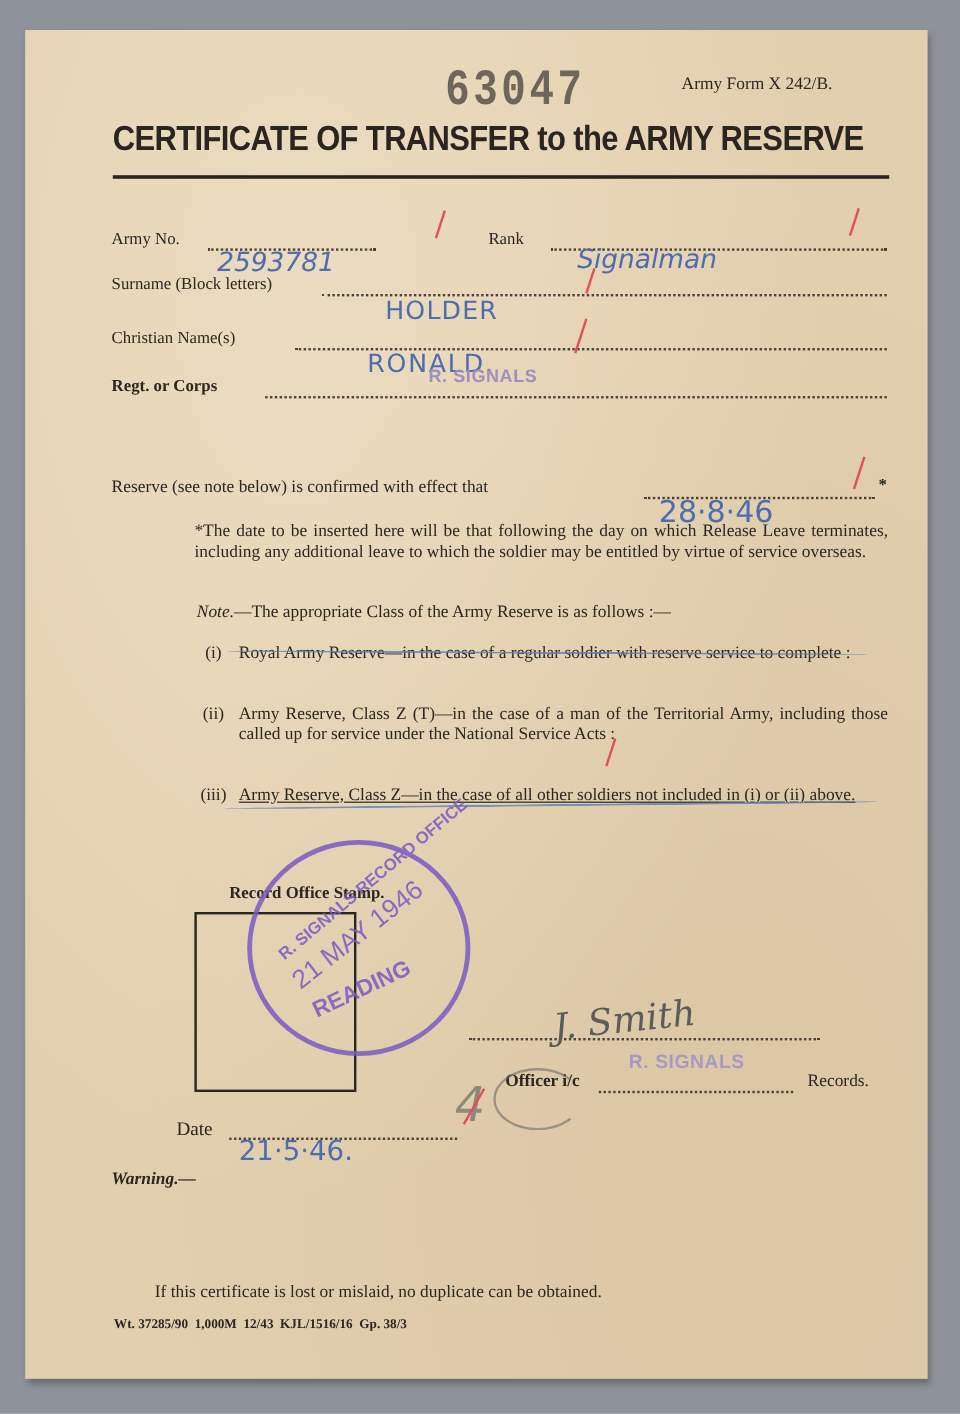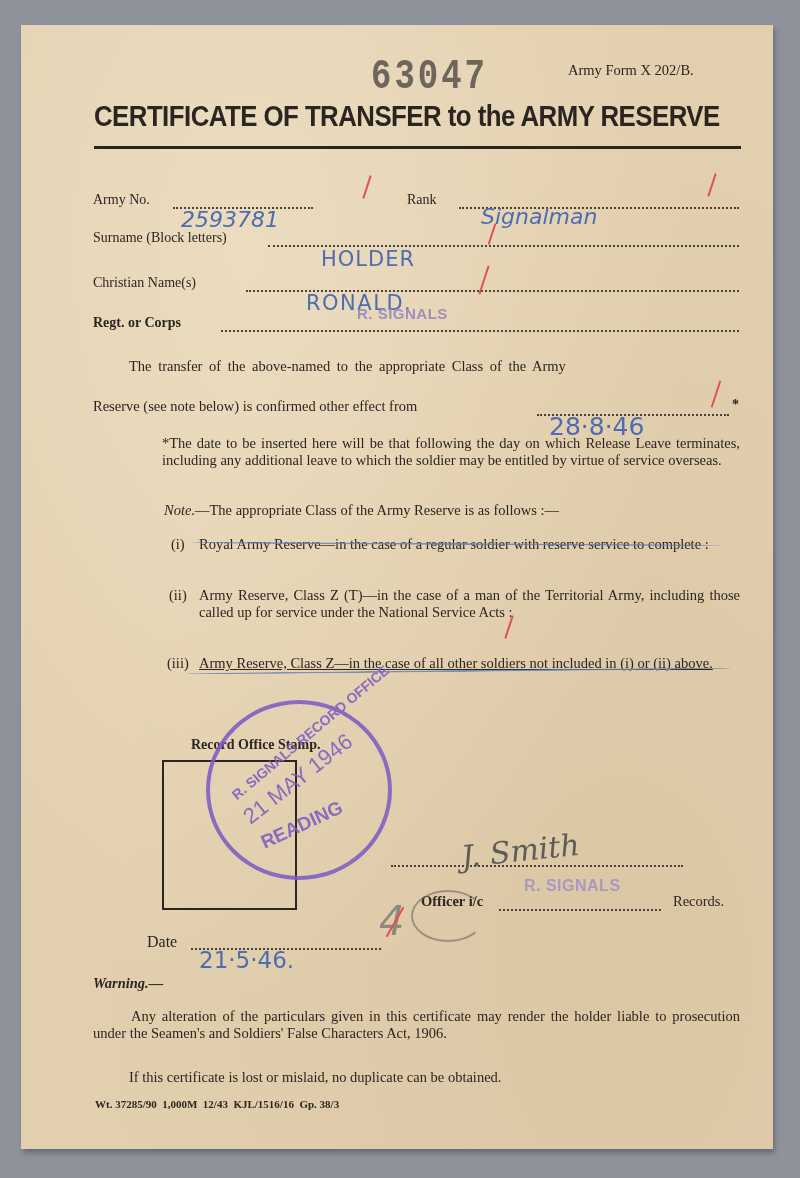--- a/index.html
+++ b/index.html
@@ -47,21 +47,21 @@
   }
   .rs-text { font-family:"Liberation Sans","DejaVu Sans",sans-serif; color:#7a5bc4; font-weight:bold; white-space:nowrap; }
   .wavy { height:0; border-bottom:2px solid #5f7fb8; opacity:0.8; border-radius:50%; }
 </style>
 </head>
 <body>
 
 <div class="paper">
 
   <div class="abs serial">63047</div>
-  <div class="abs formno">Army Form X 202/B.</div>
+  <div class="abs formno">Army Form X 242/B.</div>
   <div class="abs title">CERTIFICATE OF TRANSFER to the ARMY RESERVE</div>
   <div class="abs rule"></div>
 
   <div class="abs label" style="left:72px;top:167px;">Army No.</div>
   <div class="abs dots" style="left:152px;top:182px;width:140px;"></div>
   <div class="abs hand" style="left:160px;top:153px;font-size:22px;">2593781</div>
   <div class="abs red" style="left:345px;top:150px;height:24px;"></div>
   <div class="abs label" style="left:386px;top:167px;">Rank</div>
   <div class="abs dots" style="left:438px;top:182px;width:280px;"></div>
   <div class="abs hand" style="left:460px;top:150px;font-size:22px;">Signalman</div>
@@ -74,22 +74,21 @@
 
   <div class="abs label" style="left:72px;top:250px;">Christian Name(s)</div>
   <div class="abs dots" style="left:225px;top:265px;width:493px;"></div>
   <div class="abs hand" style="left:285px;top:237px;font-size:21px;font-style:normal;letter-spacing:1.5px;">RONALD.</div>
   <div class="abs red" style="left:462px;top:240px;height:30px;"></div>
 
   <div class="abs label" style="left:72px;top:290px;font-weight:bold;">Regt. or Corps</div>
   <div class="abs dots" style="left:200px;top:305px;width:518px;"></div>
   <div class="abs stamp-text" style="left:336px;top:280px;font-size:15px;">R. SIGNALS</div>
 
-  <div class="abs label" style="left:108px;top:333px;font-size:14.5px;word-spacing:3px;">The transfer of the above-named to the appropriate Class of the Army</div>
-  <div class="abs label" style="left:72px;top:373px;font-size:14.5px;">Reserve (see note below) is confirmed other effect from</div>
+  <div class="abs label" style="left:72px;top:373px;font-size:14.5px;">Reserve (see note below) is confirmed with effect that</div>
   <div class="abs dots" style="left:516px;top:389px;width:192px;"></div>
   <div class="abs hand" style="left:528px;top:358px;font-size:25px;font-style:normal;">28·8·46</div>
   <div class="abs red" style="left:694px;top:355px;height:28px;"></div>
   <div class="abs label" style="left:711px;top:372px;font-weight:bold;">*</div>
 
   <div class="abs para" style="left:141px;top:410px;width:578px;">*The date to be inserted here will be that following the day on which Release Leave terminates, including any additional leave to which the soldier may be entitled by virtue of service overseas.</div>
 
   <div class="abs label" style="left:143px;top:477px;font-size:14.5px;text-align:right;">
     <i>Note.</i><span>—The appropriate Class of the Army Reserve is as follows :—</span>
   </div>
@@ -124,17 +123,16 @@
 
   <div class="abs" style="left:358px;top:873px;font-family:'DejaVu Sans',sans-serif;font-size:40px;color:#6d6d68;font-style:italic;opacity:0.7;">4</div>
   <div class="abs" style="left:390px;top:865px;width:70px;height:48px;border:2px solid #6d6d68;border-radius:50%;border-right-color:transparent;opacity:0.6;"></div>
   <div class="abs red" style="left:373px;top:880px;height:34px;transform:rotate(30deg);"></div>
 
   <div class="abs label" style="left:126px;top:908px;font-size:16px;">Date</div>
   <div class="abs dots" style="left:170px;top:923px;width:190px;"></div>
   <div class="abs hand" style="left:178px;top:893px;font-size:23px;font-style:normal;">21·5·46.</div>
 
   <div class="abs label" style="left:72px;top:950px;font-style:italic;font-weight:bold;font-size:14.5px;">Warning.—</div>
-  <div class="abs para" style="left:72px;top:983px;width:647px;text-indent:38px;">Any alteration of the particulars given in this certificate may render the holder liable to prosecution under the Seamen's and Soldiers' False Characters Act, 1906.</div>
   <div class="abs para" style="left:108px;top:1044px;width:611px;">If this certificate is lost or mislaid, no duplicate can be obtained.</div>
   <div class="abs label" style="left:74px;top:1073px;font-size:11px;font-weight:bold;white-space:pre;">Wt. 37285/90  1,000M  12/43  KJL/1516/16  Gp. 38/3</div>
 
 </div>
 
 </body></html>

